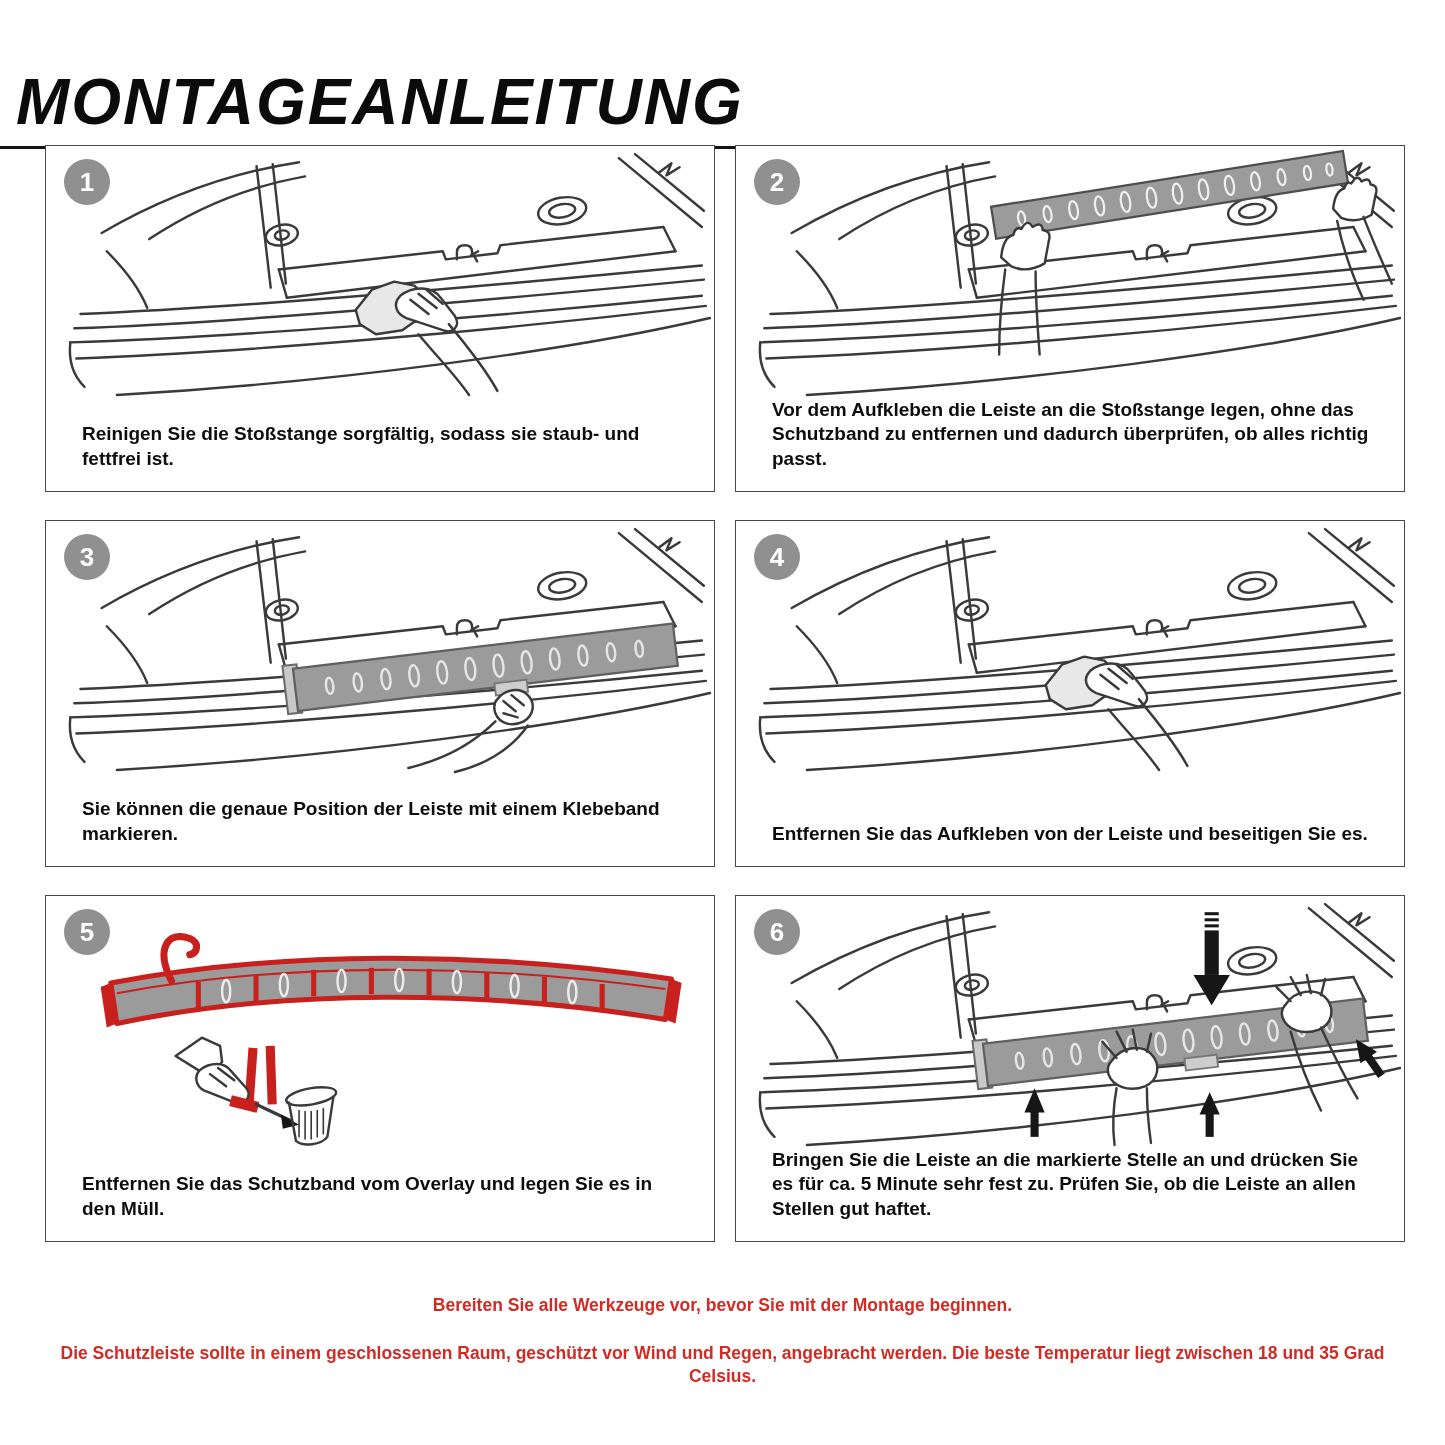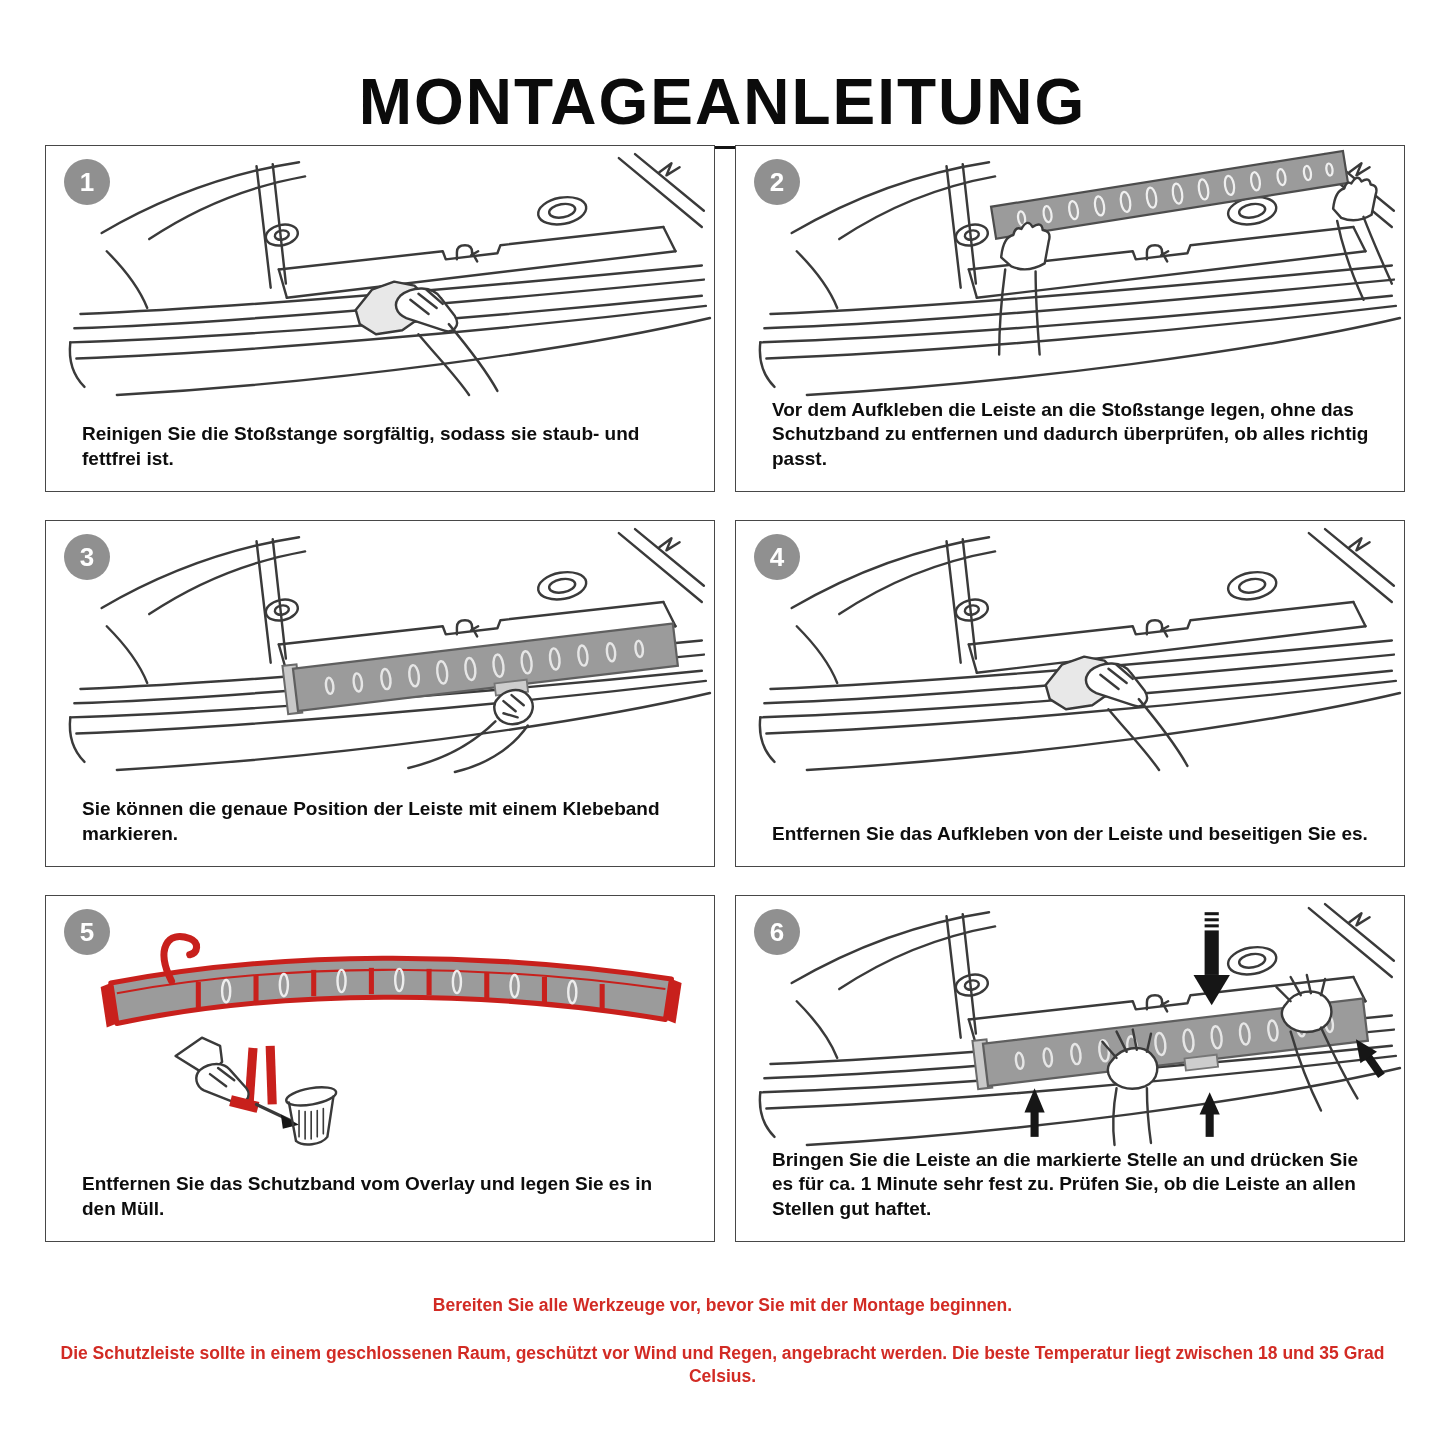--- a/index.html
+++ b/index.html
@@ -1,21 +1,21 @@
 <!DOCTYPE html>
 <html><head>
 <meta charset="utf-8">
 <style>
   html,body{margin:0;padding:0;background:#ffffff;}
   body{
     width:1445px;height:1445px;position:relative;overflow:hidden;
     font-family:"Liberation Sans","DejaVu Sans",sans-serif;color:#111;
   }
   
-  .title-wrap{width:100%;text-align:center;margin-top:26px;}
+  .title-wrap{width:100%;margin-top:26px;font-style:italic;}
   .doc-title{
     display:inline-block;font-size:64px;font-weight:bold;letter-spacing:2px;
     color:#0b0b0b;padding:0 16px 10px 16px;border-bottom:3px solid #141414;
     line-height:1.05;
   }
   
   .steps-grid{
     position:absolute;left:45px;top:145px;width:1360px;
     display:grid;grid-template-columns:670px 670px;grid-auto-rows:347px;
     column-gap:20px;row-gap:28px;
@@ -295,21 +295,21 @@
           <polygon points="285,214 305,214 295,190"></polygon>
           <rect x="464" y="214" width="8" height="24"></rect>
           <polygon points="458,216 478,216 468,194"></polygon>
           <g transform="translate(624,158) rotate(-35)">
             <rect x="-4" y="0" width="8" height="24"></rect>
             <polygon points="-10,2 10,2 0,-20"></polygon>
           </g>
         </g>
       </svg>
     </div>
-    <p class="caption">Bringen Sie die Leiste an die markierte Stelle an und drücken Sie es für ca. 1 Minute sehr fest zu. Prüfen Sie, ob die Leiste an allen Stellen gut haftet.</p>
+    <p class="caption">Bringen Sie die Leiste an die markierte Stelle an und drücken Sie es für ca. 5 Minute sehr fest zu. Prüfen Sie, ob die Leiste an allen Stellen gut haftet.</p>
   </section>
 
 </div>
 
 <div class="footer">
   <p class="footer-line1">Bereiten Sie alle Werkzeuge vor, bevor Sie mit der Montage beginnen.</p>
   <p class="footer-line2">Die Schutzleiste sollte in einem geschlossenen Raum, geschützt vor Wind und Regen, angebracht werden. Die beste Temperatur liegt zwischen 18 und 35 Grad Celsius.</p>
 </div>
 
 </body></html>

